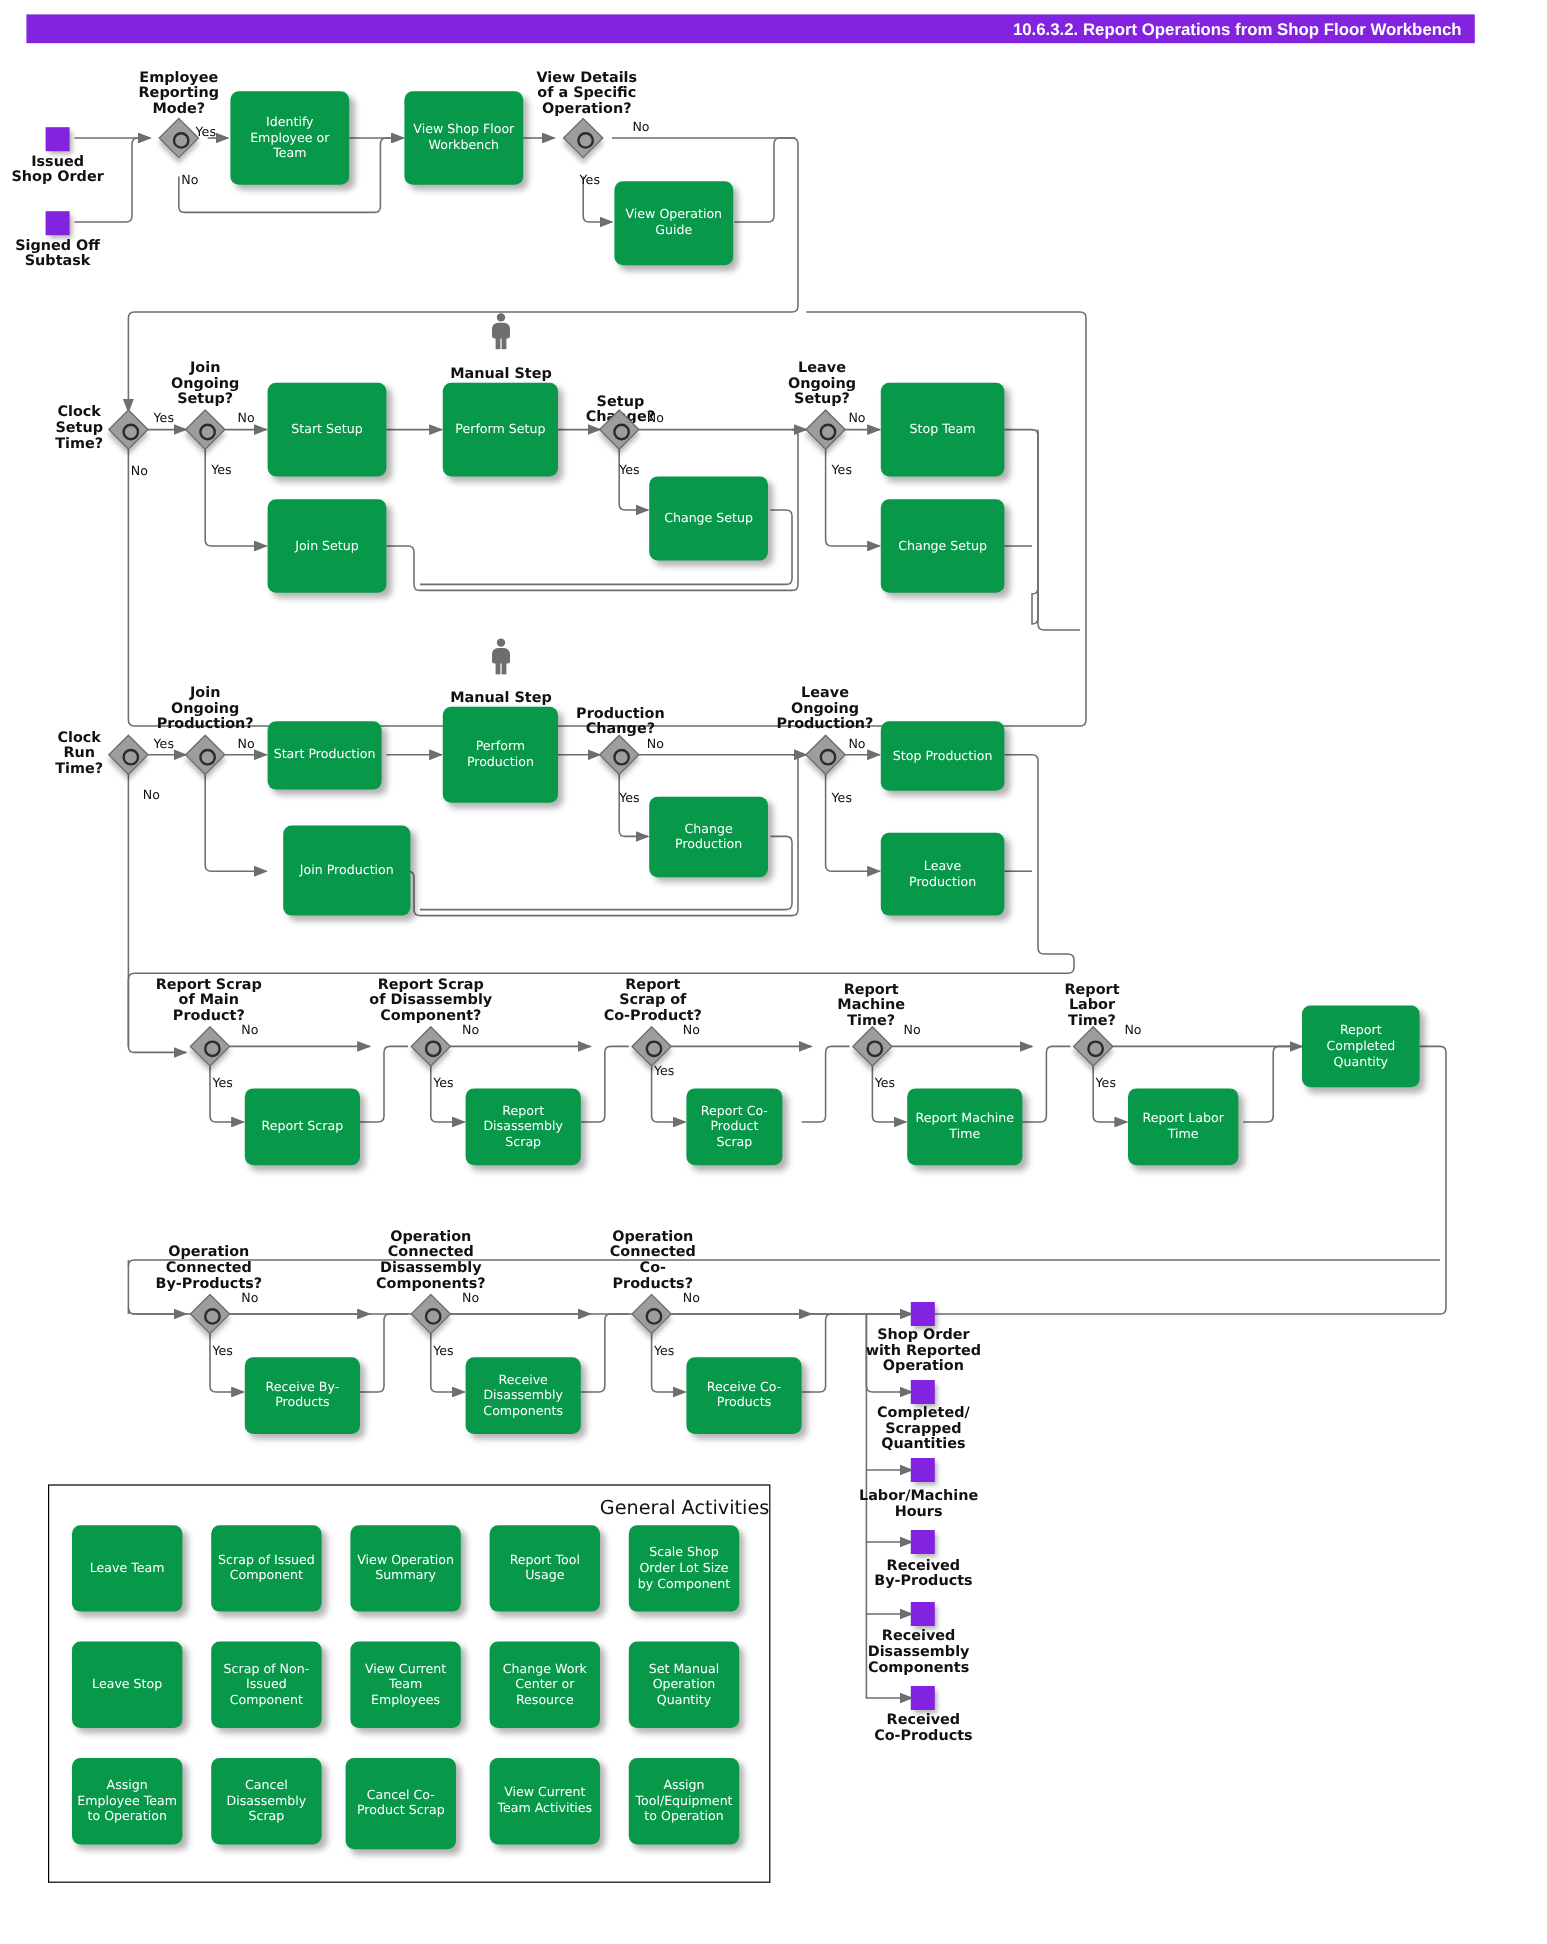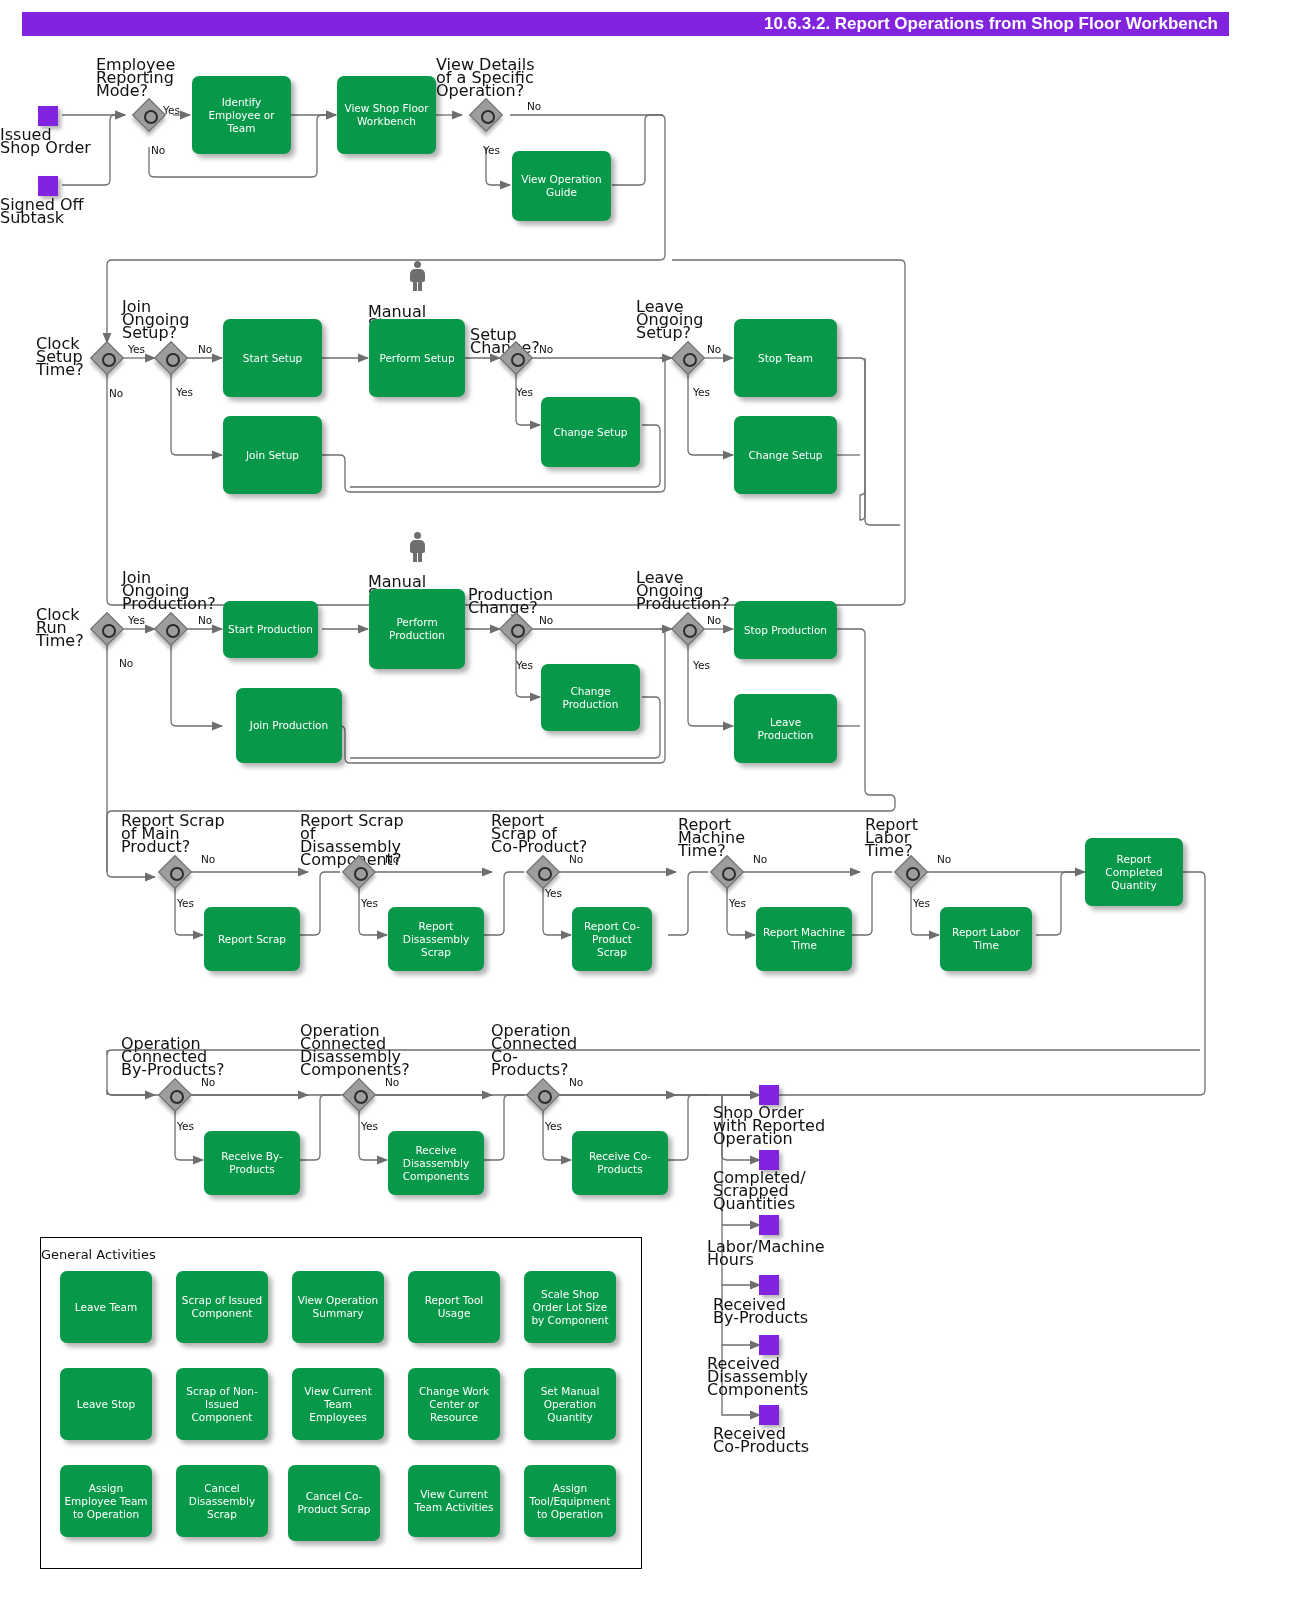--- a/index.html
+++ b/index.html
@@ -1,55 +1,55 @@
 <!DOCTYPE html>
 <html><head>
 <meta charset="utf-8">
 <style>
   html,body{margin:0;padding:0;background:#ffffff;}
   body{font-family:"DejaVu Sans", sans-serif;}
   #page{position:relative;width:1289px;height:1620px;background:#fff;overflow:hidden;}
 
   .hdr{position:absolute;left:22px;top:12px;width:1207px;height:24px;background:#8223e0;}
   .hdr-t{position:absolute;right:11px;top:0;height:24px;line-height:24px;color:#fff;
-         font-size:17px;font-weight:bold;font-family:"Liberation Sans",sans-serif;white-space:nowrap;}
+         font-size:14px;font-weight:bold;font-family:"Liberation Sans",sans-serif;white-space:nowrap;}
 
   svg.wires{position:absolute;left:0;top:0;width:1289px;height:1620px;}
 
   
   .task{position:absolute;background:#079949;border-radius:7px;color:#fff;
         display:flex;align-items:center;justify-content:center;text-align:center;
         font-size:10.5px;line-height:13px;box-shadow:4px 4px 5px rgba(0,0,0,.30);
         padding:2px 4px;box-sizing:border-box;}
 
   
   .pnode{position:absolute;width:20px;height:20px;background:#8223e0;
          box-shadow:3px 3px 4px rgba(0,0,0,.30);}
 
-  .lbl{position:absolute;font-size:16px;line-height:13px;color:#111;text-align:left;}
+  .lbl{position:absolute;font-size:12px;line-height:13px;color:#111;text-align:center;font-weight:bold;}
 
   .yn{position:absolute;font-size:10.5px;line-height:12px;color:#111;white-space:nowrap;}
 
   
   .gw{position:absolute;width:32px;height:32px;}
   .gw i{position:absolute;left:4px;top:4px;width:22px;height:22px;background:#9d9d9d;
         border:1.5px solid #6b6b6b;transform:rotate(45deg);
         box-shadow:3px 3px 4px rgba(0,0,0,.28);}
   .gw b{position:absolute;left:10.5px;top:10.5px;width:10px;height:10px;border-radius:50%;
         border:2.2px solid #2b2b2b;background:#9d9d9d;}
 
   
   .person{position:absolute;width:20px;height:30px;}
   .person .h{position:absolute;left:6.5px;top:0;width:7px;height:7px;border-radius:50%;background:#6e6e6e;}
   .person .b{position:absolute;left:2.5px;top:8px;width:15px;height:13px;border-radius:5px 5px 2px 2px;background:#6e6e6e;}
   .person .l1{position:absolute;left:5.5px;top:19px;width:4px;height:11px;background:#6e6e6e;}
   .person .l2{position:absolute;left:11px;top:19px;width:4px;height:11px;background:#6e6e6e;}
 
   .ga-box{position:absolute;border:1.6px solid #000;background:#fff;}
-  .ga-title{position:absolute;font-size:13px;color:#111;text-align:left;width:100%;}
+  .ga-title{position:absolute;font-size:16px;color:#111;text-align:right;width:100%;}
 </style>
 </head>
 <body>
 
 <div id="page">
 
   <div class="hdr">
     <div class="hdr-t">10.6.3.2. Report Operations from Shop Floor Workbench</div>
   </div>
 

